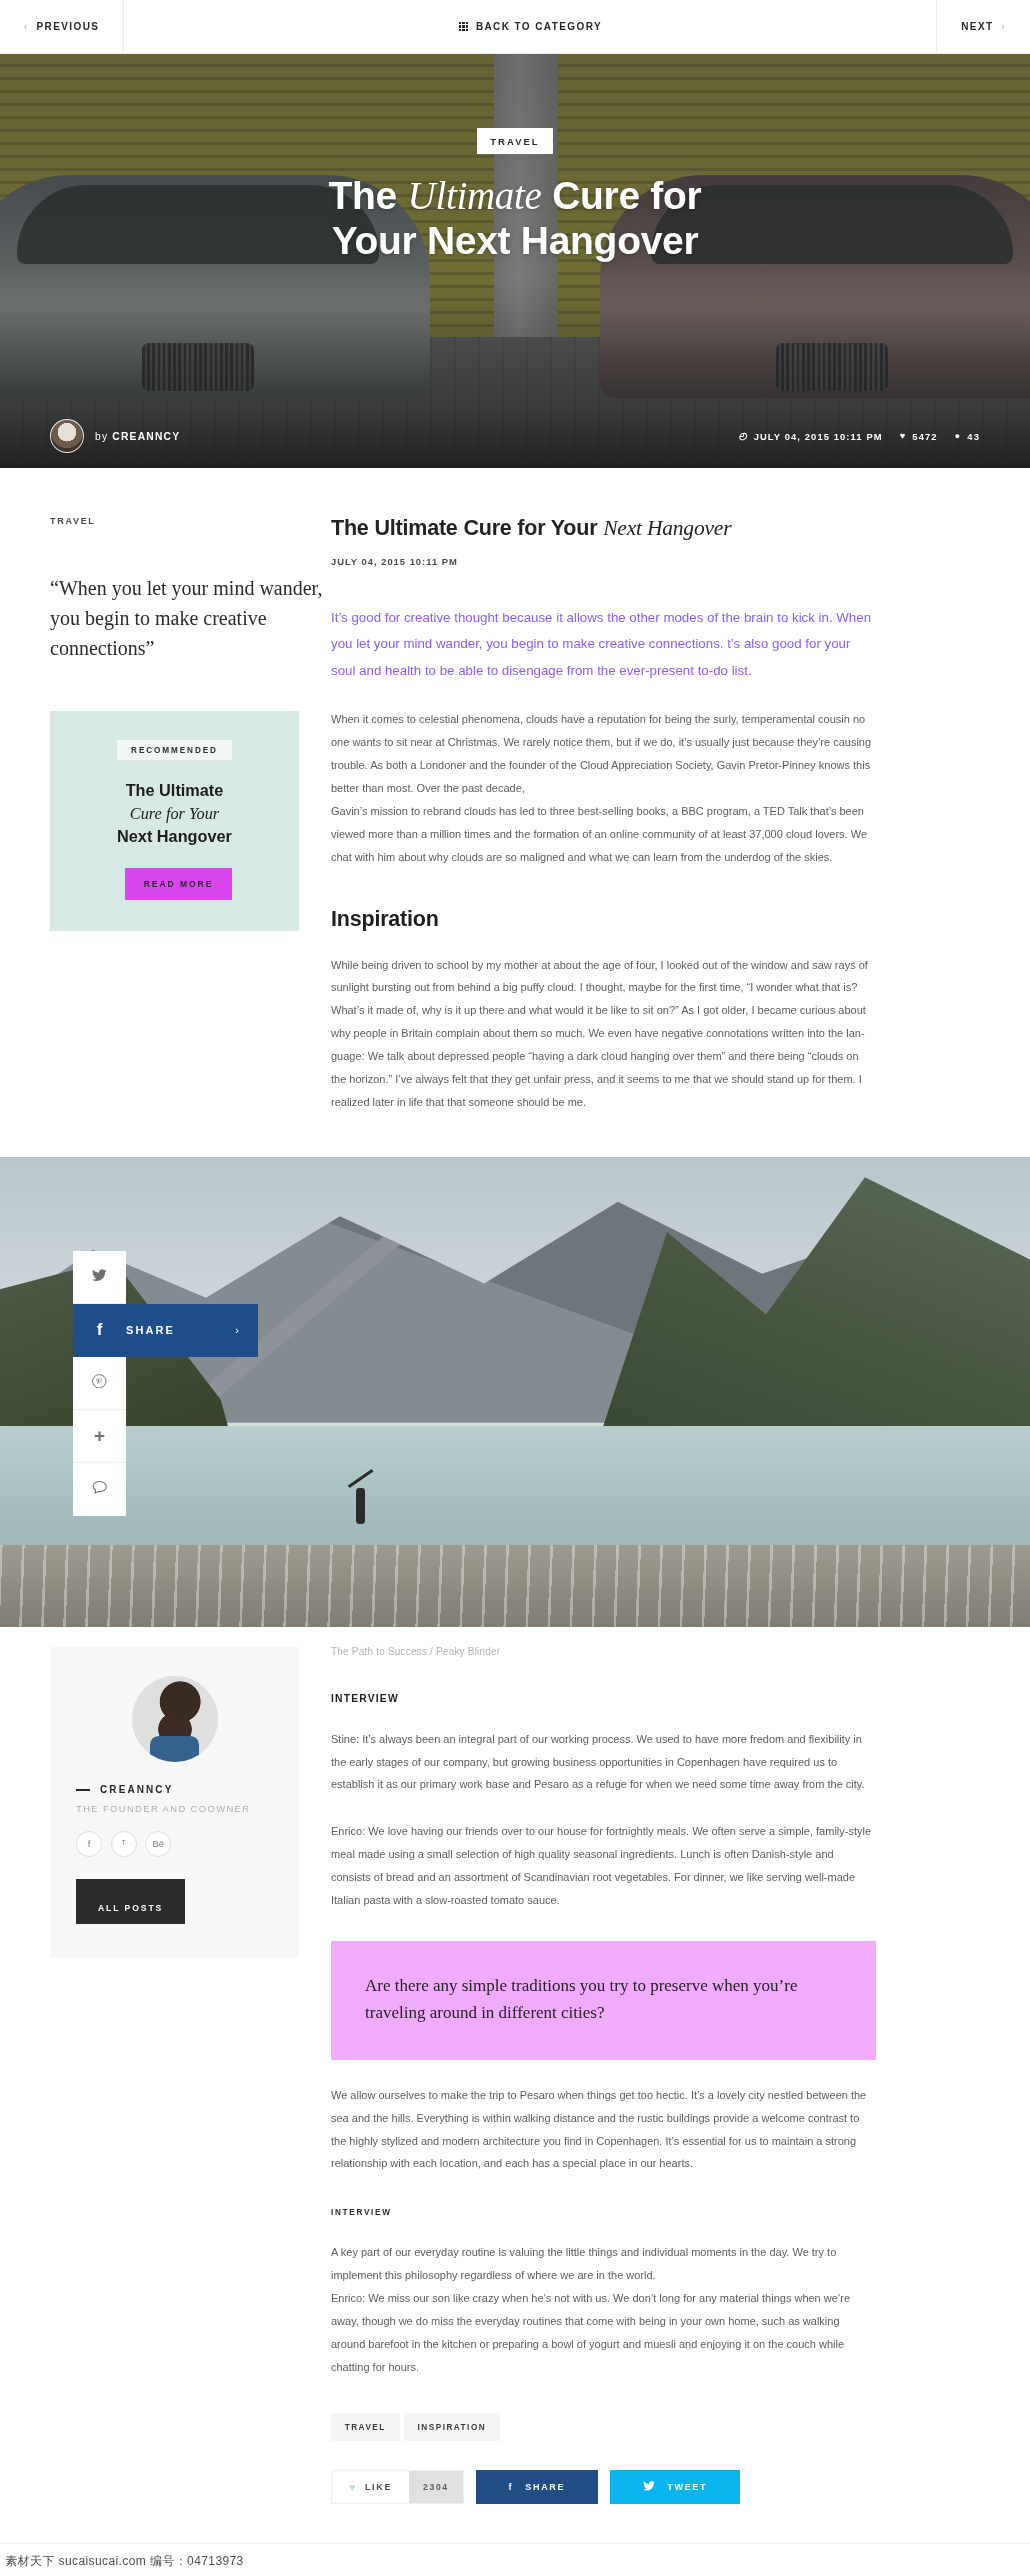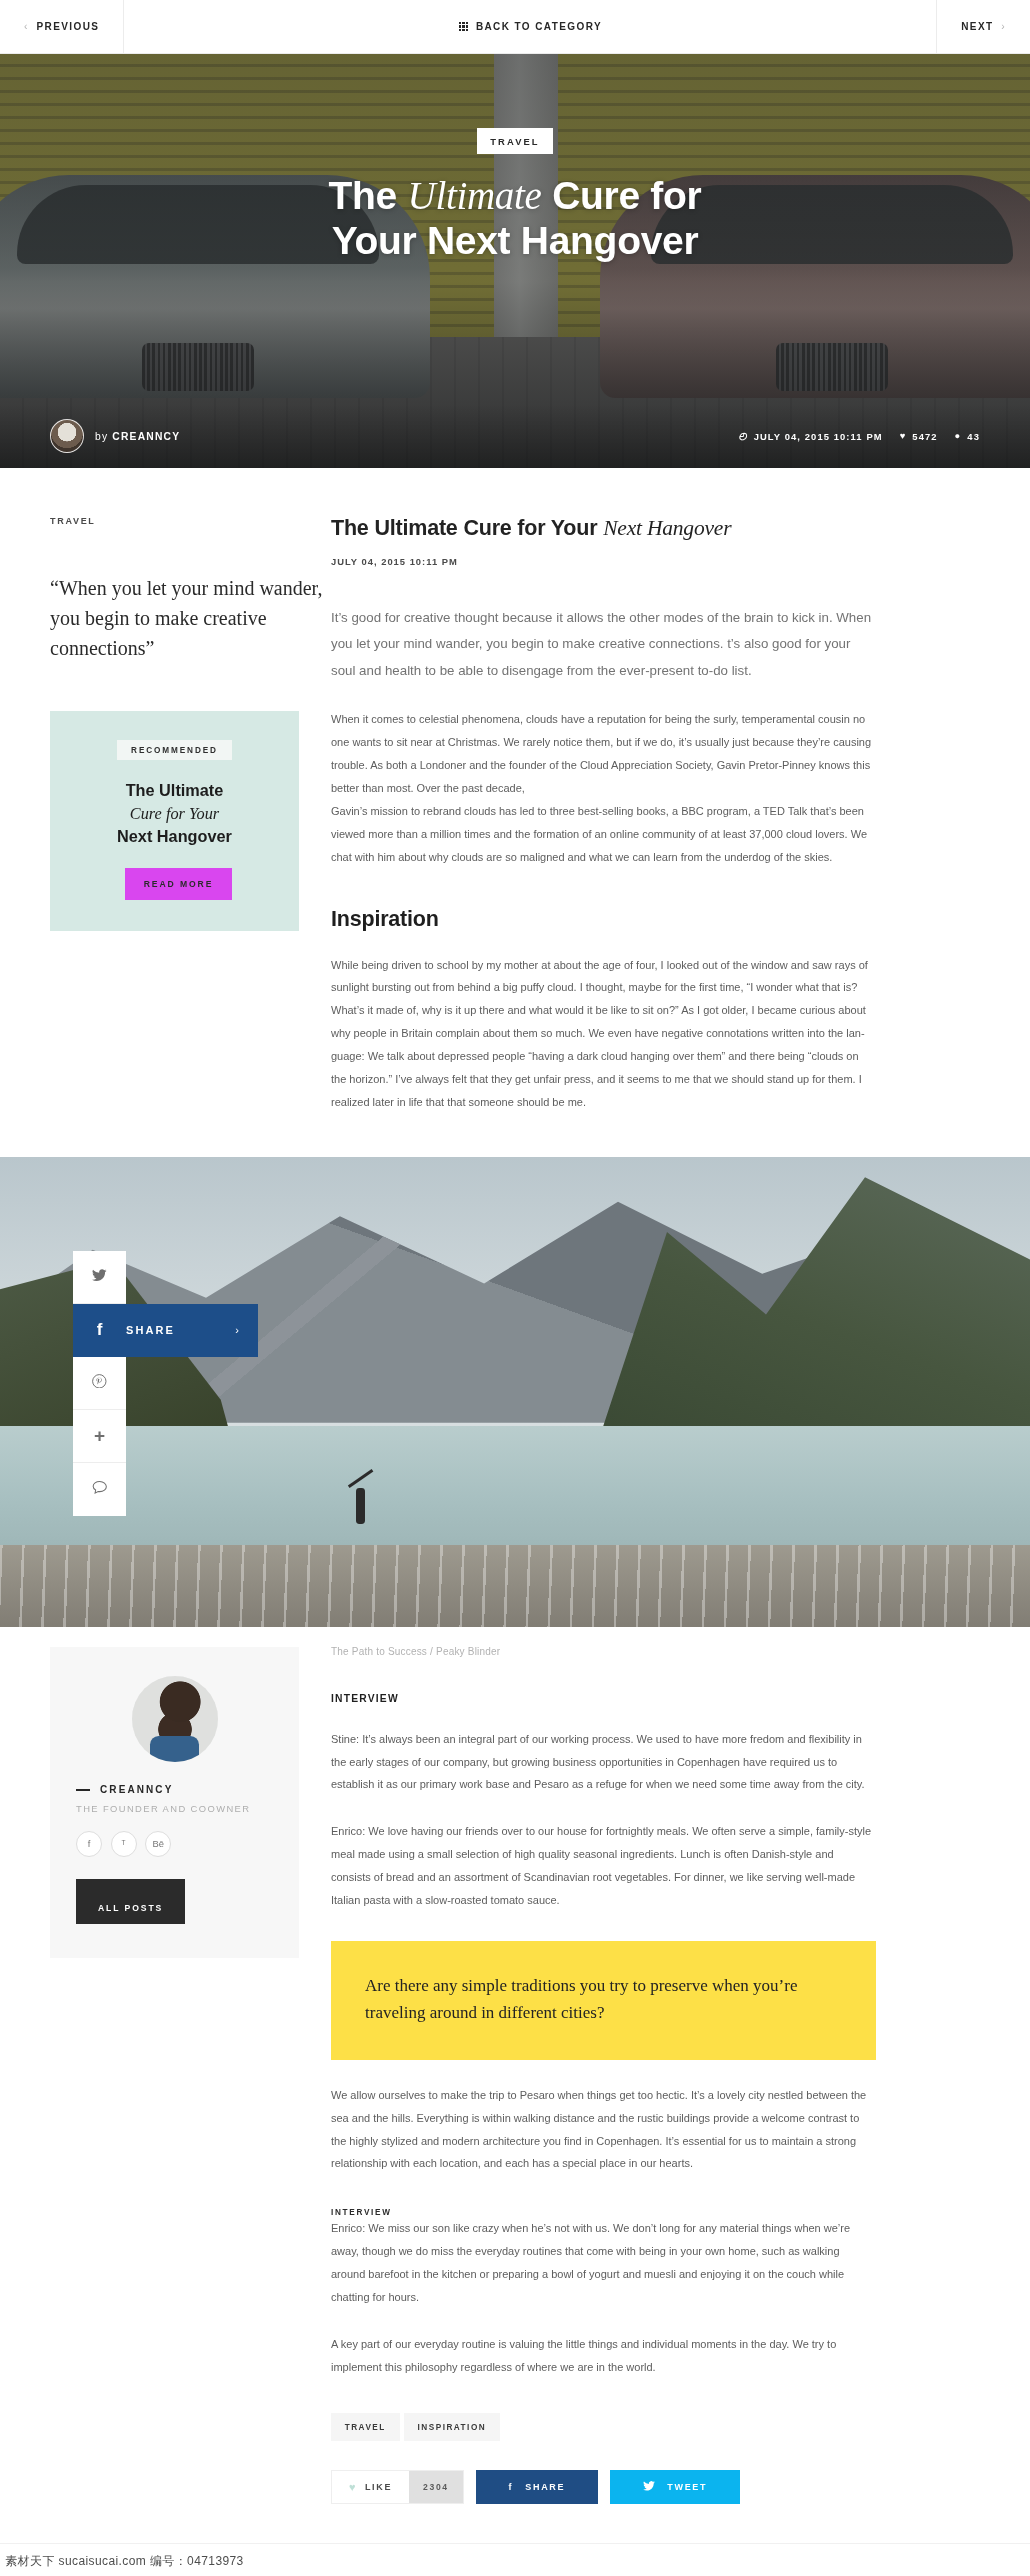--- a/index.html
+++ b/index.html
@@ -150,21 +150,21 @@
     margin-top: 14.6px; font-size: 9.4px; font-weight: bold; letter-spacing: 1px; color: #4a4a4a;
   }
 
   .pullquote {
     margin-top: 47px;
     font-family: "Liberation Serif", serif;
     font-size: 20px; line-height: 1.5; color: #2b2b2b;
   }
 
   .lead {
-    font-size: 13.3px; line-height: 2.0; color: #737373; margin-top: 38px;
+    font-size: 13.3px; line-height: 2.0; color: #8b5cf6; margin-top: 38px;
   }
   .body-p {
     font-size: 11px; line-height: 2.08; color: #5d5d5d; margin-top: 24px;
   }
   .body-p.tight { margin-top: 0; }
   .h2 {
     font-size: 21.5px; font-weight: bold; color: #1f1f1f; margin-top: 38px;
     letter-spacing: -0.2px;
   }
   .h2 + .body-p { margin-top: 22px; }
@@ -298,21 +298,21 @@
     font-size: 8.6px; font-weight: bold; letter-spacing: 1.9px;
     padding: 24px 22px 11px; border: none; cursor: pointer;
   }
 
   
   .section-label {
     font-size: 10.3px; font-weight: bold; letter-spacing: 1.2px; color: #1f1f1f;
   }
   .section-label.sm { font-size: 8.2px; letter-spacing: 1.7px; color: #2b2b2b; }
   .qblock {
-    background: #fde047; padding: 31px 34px 33px; margin-top: 29px;
+    background: #f0abfc; padding: 31px 34px 33px; margin-top: 29px;
   }
   .qblock p {
     font-family: "Liberation Serif", serif; font-size: 17px; line-height: 1.62; color: #232323;
   }
 
   .tags { display: flex; gap: 4.3px; margin-top: 34px; }
   .tag {
     background: #f5f5f5; color: #3a3a3a; font-size: 8.2px; font-weight: bold;
     letter-spacing: 1.5px; padding: 10.3px 13.7px 9.4px;
   }
@@ -517,22 +517,22 @@
       <p class="body-p">Stine: It’s always been an integral part of our working process. We used to have more fredom and flexibility in the early stages of our company, but growing business opportunities in Copenhagen have required us to establish it as our primary work base and Pesaro as a refuge for when we need some time away from the city.</p>
       <p class="body-p">Enrico: We love having our friends over to our house for fortnightly meals. We often serve a simple, family-style meal made using a small selection of high quality seasonal ingredients. Lunch is often Danish-style and consists of bread and an assortment of Scandinavian root vegetables. For dinner, we like serving well-made Italian pasta with a slow-roasted tomato sauce.</p>
 
       <div class="qblock">
         <p>Are there any simple traditions you try to preserve when you’re traveling around in different cities?</p>
       </div>
 
       <p class="body-p">We allow ourselves to make the trip to Pesaro when things get too hectic. It’s a lovely city nestled between the sea and the hills. Everything is within walking distance and the rustic buildings provide a welcome contrast to the highly stylized and modern architecture you find in Copenhagen. It’s essen­tial for us to maintain a strong relationship with each location, and each has a special place in our hearts.</p>
 
       <div class="section-label sm" style="margin-top:33px;">INTERVIEW</div>
+      <p class="body-p">A key part of our everyday routine is valuing the little things and individual moments in the day. We try to implement this philosophy regardless of where we are in the world.</p>
       <p class="body-p tight">Enrico: We miss our son like crazy when he’s not with us. We don’t long for any material things when we’re away, though we do miss the everyday routines that come with being in your own home, such as walking around barefoot in the kitchen or preparing a bowl of yogurt and muesli and enjoying it on the couch while chatting for hours.</p>
-      <p class="body-p">A key part of our everyday routine is valuing the little things and individual moments in the day. We try to implement this philosophy regardless of where we are in the world.</p>
 
       <div class="tags">
         <a class="tag">TRAVEL</a>
         <a class="tag">INSPIRATION</a>
       </div>
 
       <div class="actions">
         <div class="btn btn-like">
           <span class="lk">
             <span class="heart">♥</span>

